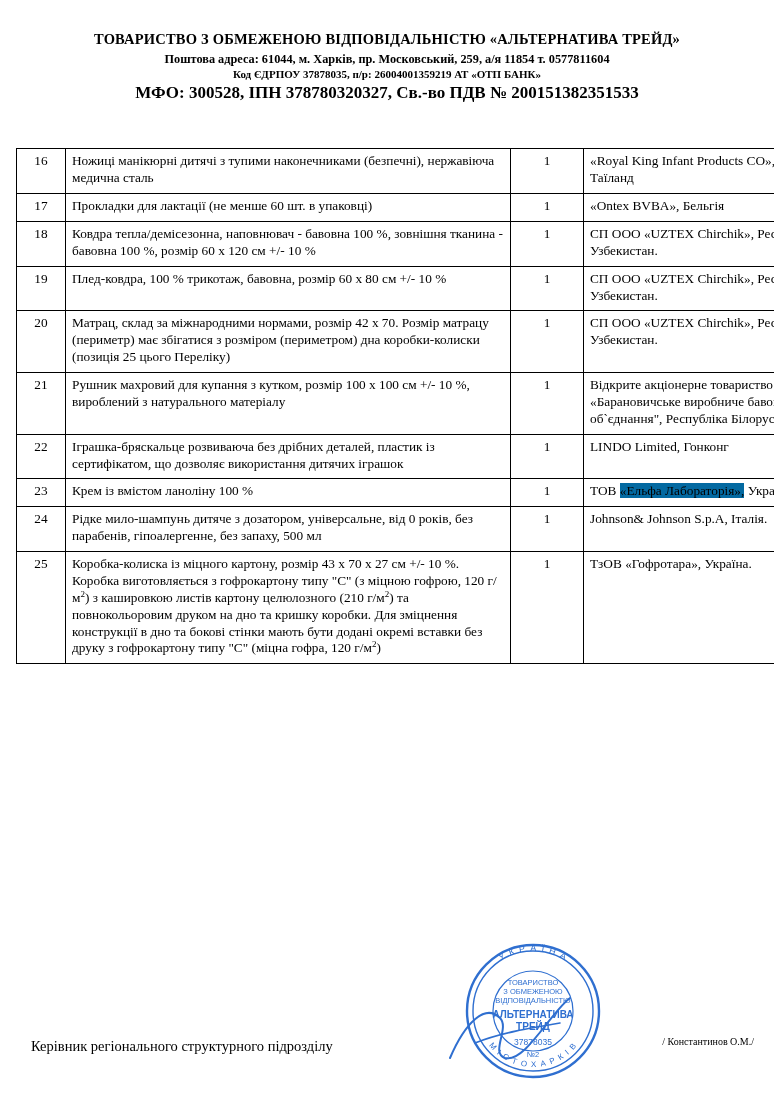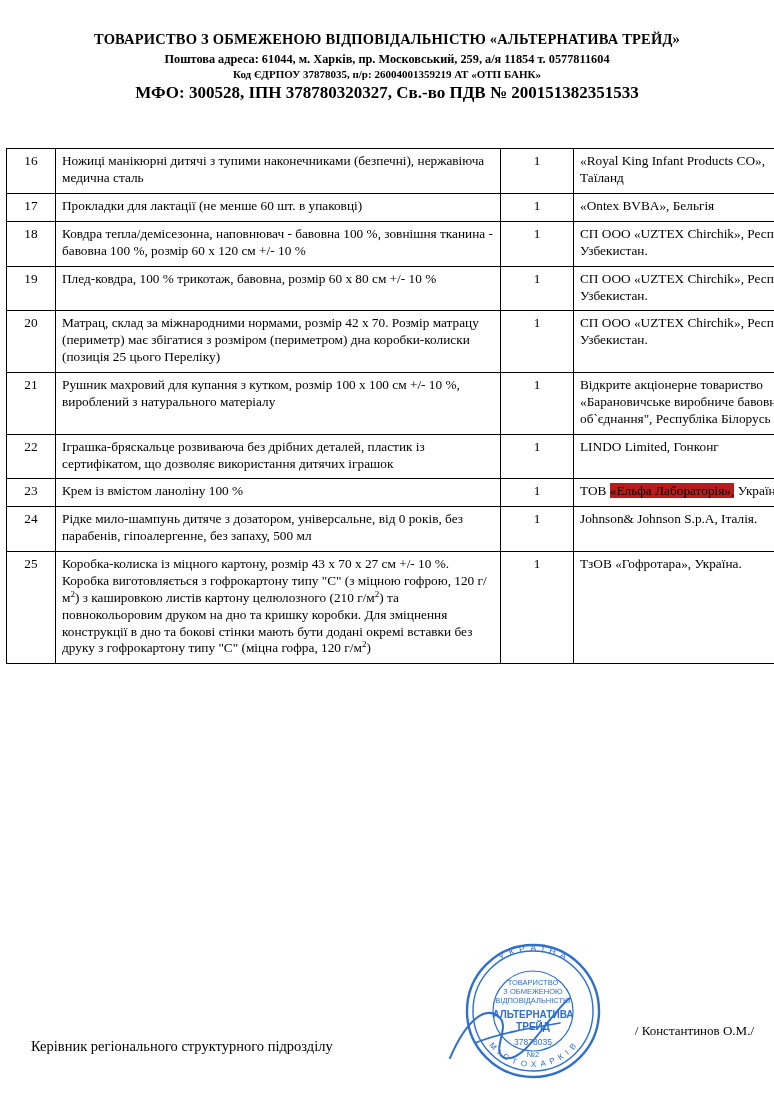--- a/index.html
+++ b/index.html
@@ -51,20 +51,21 @@
   }
   .lh-mfo {
     font-size: 17px;
     font-weight: bold;
   }
 
   
   .tbl-wrap {
     padding: 16px 6px;
     margin-top: 22px;
+    margin-left: 10px;
   }
   table.main {
     border-collapse: collapse;
     width: 762px;
     table-layout: fixed;
   }
   table.main td {
     border: 1px solid #000;
     vertical-align: top;
     padding: 4px 6px 6px 6px;
@@ -88,43 +89,43 @@
   }
   td.c-maker {
     width: 230px;
   }
   sup {
     font-size: 9px;
     vertical-align: super;
     line-height: 0;
   }
   .hl {
-    background: #b91c1c;
+    background: #0369a1;
   }
 
   
   .footer {
     position: absolute;
     left: 0;
     bottom: 0;
     width: 774px;
     height: 170px;
   }
   .sig-line {
     position: absolute;
     left: 31px;
     bottom: 48px;
     font-size: 14.5px;
     white-space: nowrap;
   }
   .sig-name {
     position: absolute;
     right: 20px;
-    bottom: 64px;
-    font-size: 13px;
+    bottom: 56px;
+    font-size: 10px;
     white-space: nowrap;
   }
   
   .stamp {
     position: absolute;
     left: 449px;
     bottom: 8px;
     width: 168px;
     height: 168px;
   }

